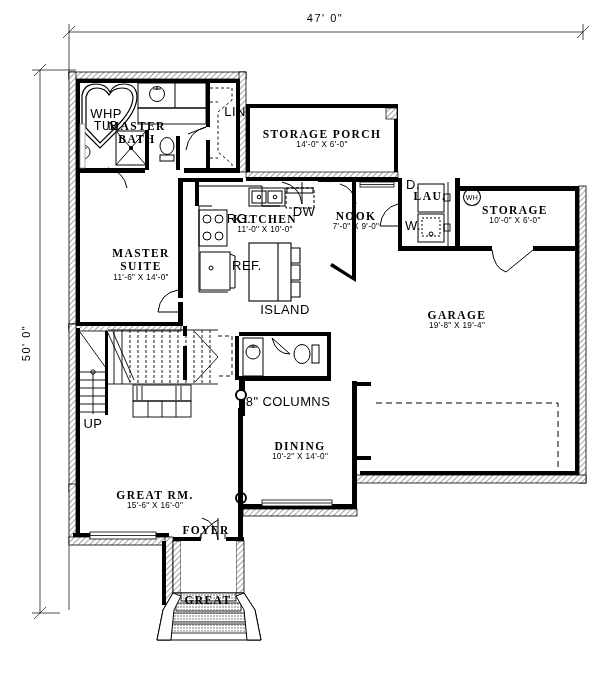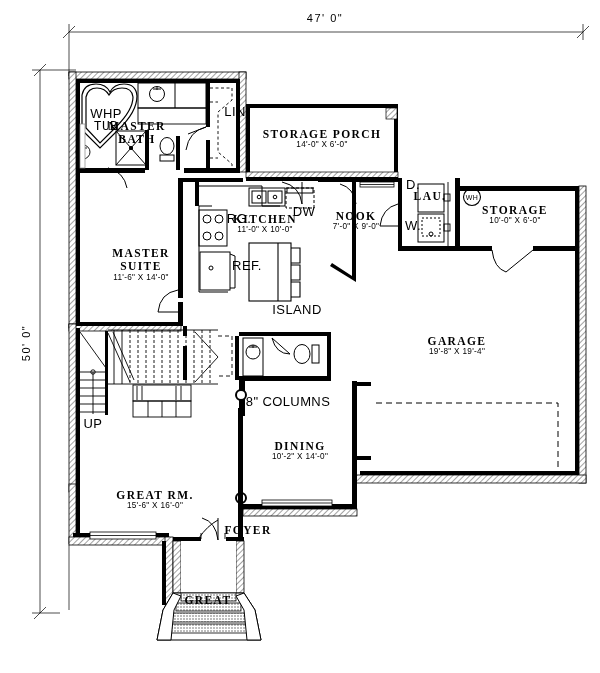--- a/index.html
+++ b/index.html
@@ -500,47 +500,47 @@
 
 <div class="room-label" style="left:430px; top:196px;">
   <span class="rname">LAU.</span>
 </div>
 
 <div class="room-label" style="left:515px; top:215px;text-align:center;">
   <span class="rname">STORAGE</span>
   <span class="rdim">10'-0" X 6'-0"</span>
 </div>
 
-<div class="room-label" style="left:457px; top:346px;">
+<div class="room-label" style="left:457px; top:320px;">
   <span class="rname">GARAGE</span>
   <span class="rdim">19'-8" X 19'-4"</span>
 </div>
 
 <div class="room-label" style="left:155px; top:468px;margin-top:32px;">
   <span class="rname">GREAT RM.</span>
   <span class="rdim">15'-6" X 16'-0"</span>
 </div>
 
 <div class="room-label" style="left:300px; top:451px;">
   <span class="rname">DINING</span>
   <span class="rdim">10'-2" X 14'-0"</span>
 </div>
 
-<div class="room-label" style="left:206px; top:530px;margin-left:42px;">
+<div class="room-label" style="left:206px; top:530px;">
   <span class="rname">FOYER</span>
 </div>
 
 <div class="room-label" style="left:208px; top:600px;">
   <span class="rname">GREAT</span>
 </div>
 
 <div class="small-label sz9" style="left:106px; top:113px;">WHP</div>
 <div class="small-label sz9" style="left:106px; top:126px;font-family:Liberation Mono, monospace;">TUB</div>
 <div class="small-label sz9" style="left:187px; top:111px;margin-left:48px;">LIN</div>
 <div class="small-label sz9" style="left:239px; top:218px;">RG.</div>
 <div class="small-label sz9" style="left:247px; top:265px;text-align:center;">REF.</div>
 <div class="small-label sz9" style="left:304px; top:211px;">DW</div>
-<div class="small-label sz9" style="left:285px; top:309px;margin-left:12px;">ISLAND</div>
+<div class="small-label sz9" style="left:285px; top:309px;">ISLAND</div>
 <div class="small-label sz9" style="left:413px; top:184px;">D.</div>
 <div class="small-label sz9" style="left:413px; top:225px;">W.</div>
 <div class="small-label" style="left:472px; top:197px; font-size:7px;">WH</div>
 <div class="small-label sz9" style="left:93px; top:423px;">UP</div>
 <div class="small-label sz9" style="left:288px; top:401px;">8" COLUMNS</div>
 
 </body></html>

